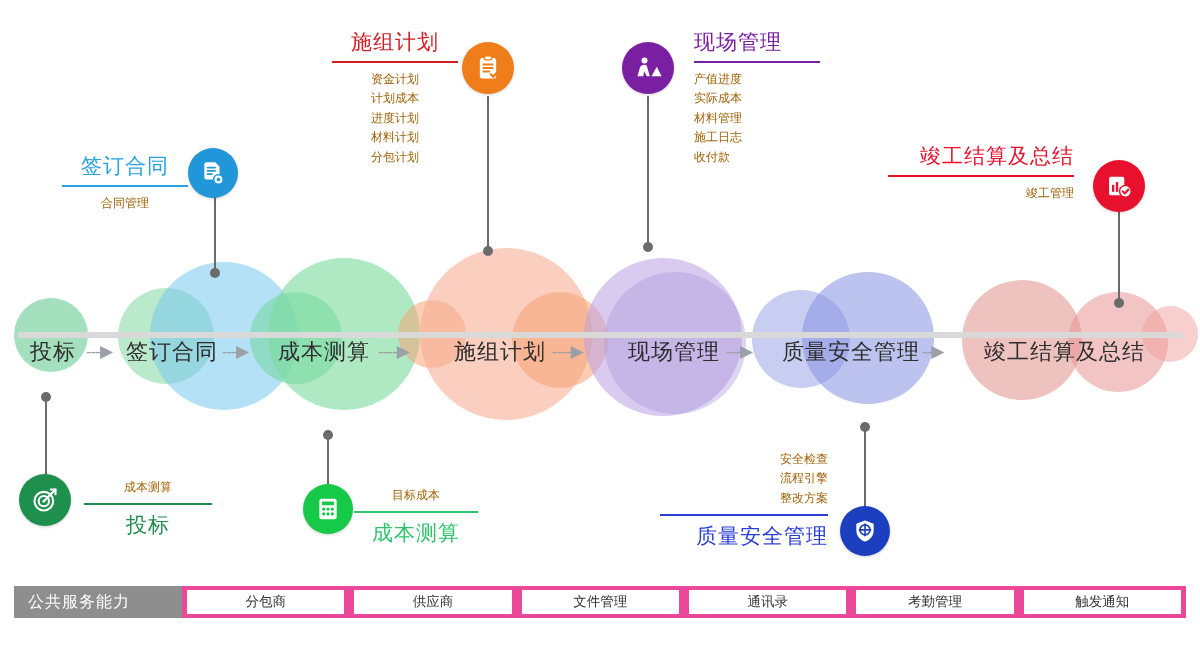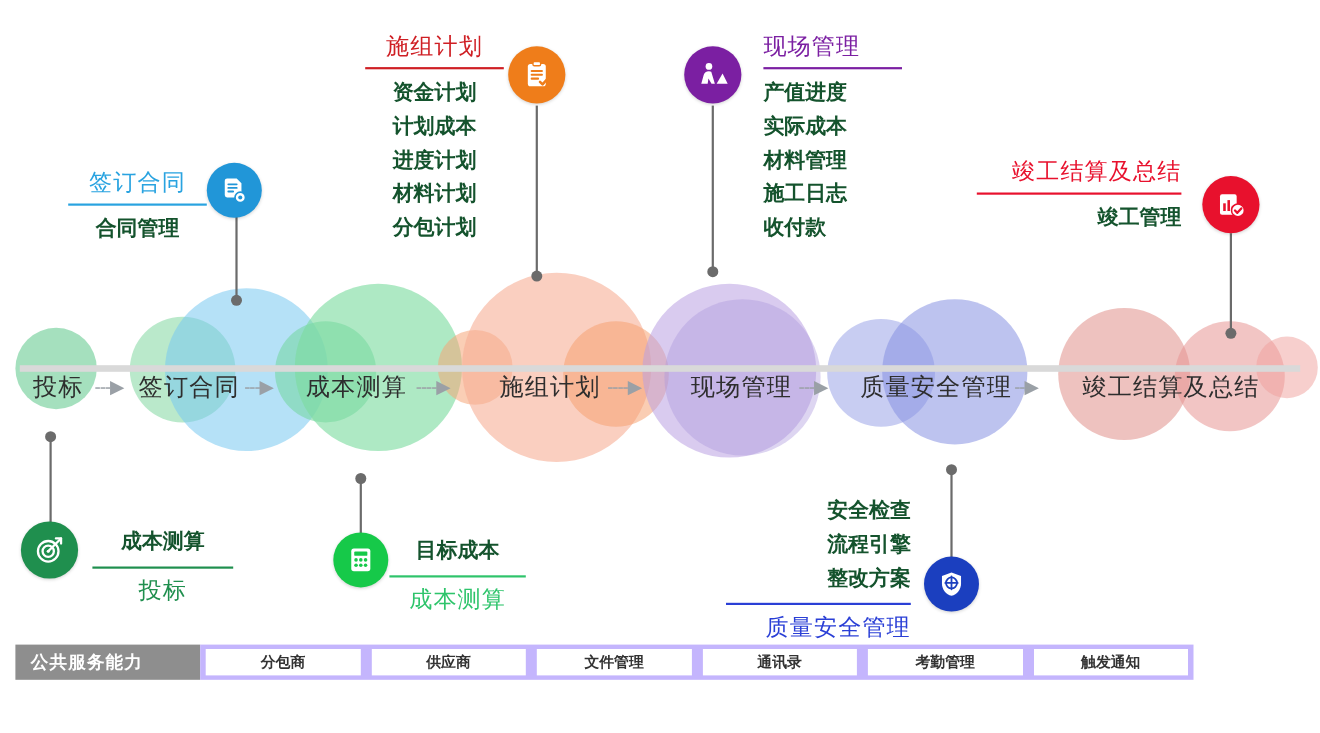--- a/index.html
+++ b/index.html
@@ -48,35 +48,35 @@
   }
   .icon-circle svg { display:block; }
 
   
   .callout { position:absolute; }
   .callout-title {
     font-size:21px; white-space:nowrap; letter-spacing:1px;
     padding-bottom:5px;
   }
   .callout-rule { height:2px; width:100%; }
-  .callout-list { margin-top:7px; font-size:19px; color:#14532d; line-height:1.62;font-weight:bold; }
+  .callout-list { margin-top:7px; font-size:12px; color:#a16207; line-height:1.62; }
   .callout-list div { white-space:nowrap; }
   .ta-left { text-align:left; }
   .ta-right { text-align:right; }
   .ta-center { text-align:center; }
 
   
-  .cap-wrap { position:absolute; left:14px; top:586px; width:1071px;font-weight:bold; }
+  .cap-wrap { position:absolute; left:14px; top:586px; width:1172px; }
   .cap-row { display:flex; align-items:stretch; height:32px; margin-bottom:6px; }
   .cap-head {
     width:168px; background:#8e8e8e; color:#fff; font-size:16px;
     display:flex; align-items:center; padding-left:14px; letter-spacing:1px;
     flex:0 0 168px;
   }
-  .cap-cells { flex:1; display:flex; background:#c4b5fd; }
+  .cap-cells { flex:1; display:flex; background:#ec4899; }
   .cap-cell {
     flex:1; margin:4px 5px; background:#ffffff; color:#333;
     font-size:13.5px; display:flex; align-items:center; justify-content:center;
     white-space:nowrap;
   }
 </style>
 </head>
 <body>
 
 <div id="stage">

